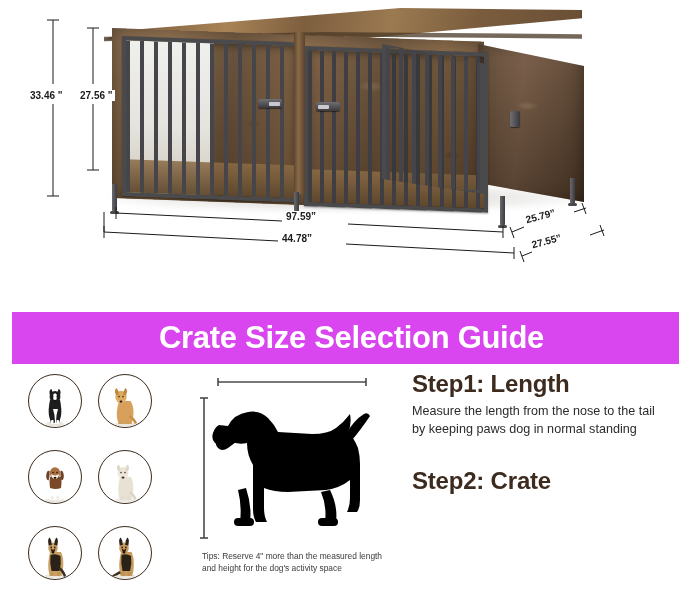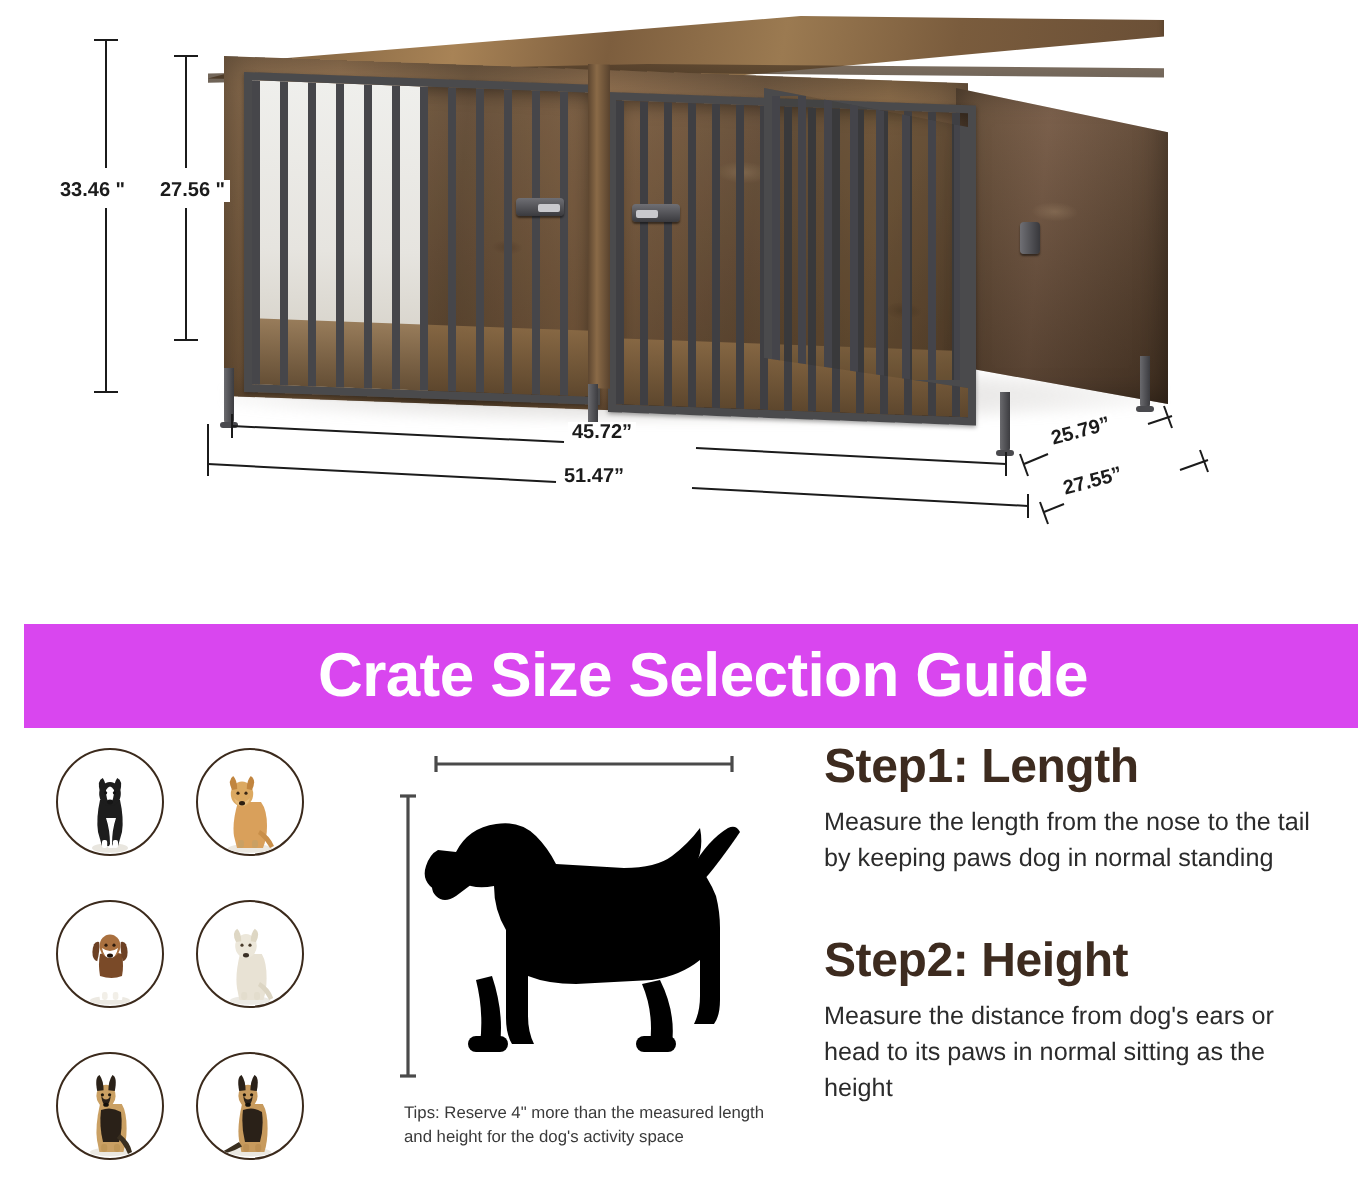--- a/index.html
+++ b/index.html
@@ -421,22 +421,22 @@
         <line x1="590" y1="235" x2="604" y2="230"></line>
         <line x1="520" y1="251" x2="524" y2="262"></line>
         <line x1="600" y1="225" x2="604" y2="236"></line>
 
         <line x1="104" y1="212" x2="104" y2="232"></line>
       </g>
     </svg>
 
     <div class="dim-label" id="label-h1">33.46 "</div>
     <div class="dim-label" id="label-h2">27.56 "</div>
-    <div class="dim-label" id="label-w1">45.72”</div>
-    <div class="dim-label" id="label-w2">51.47”</div>
+    <div class="dim-label" id="label-w1">97.59”</div>
+    <div class="dim-label" id="label-w2">44.78”</div>
     <div class="dim-label" id="label-d1">25.79”</div>
     <div class="dim-label" id="label-d2">27.55”</div>
   </div>
 </div>
 
 <div id="banner" style="background: #d946ef; margin-left: 12px;">
   <div id="banner-title" style="color: rgb(255, 255, 255);">Crate Size Selection Guide</div>
 </div>
 
 <div id="guide-section">
@@ -614,17 +614,16 @@
 
     <div id="tips-text">Tips: Reserve 4" more than the measured length and height for the dog's activity space</div>
   </div>
 
   <div id="steps-block">
     <div id="step-1">
       <h2 class="step-title">Step1: Length</h2>
       <p class="step-body">Measure the length from the nose to the tail by keeping paws dog in normal standing</p>
     </div>
     <div id="step-2">
-      <h2 class="step-title">Step2: Height</h2>
-      <p class="step-body">Measure the distance from dog's ears or head to its paws in normal sitting as the height</p>
+      <h2 class="step-title">Step2: Crate</h2>
     </div>
   </div>
 </div>
 
 </body></html>

